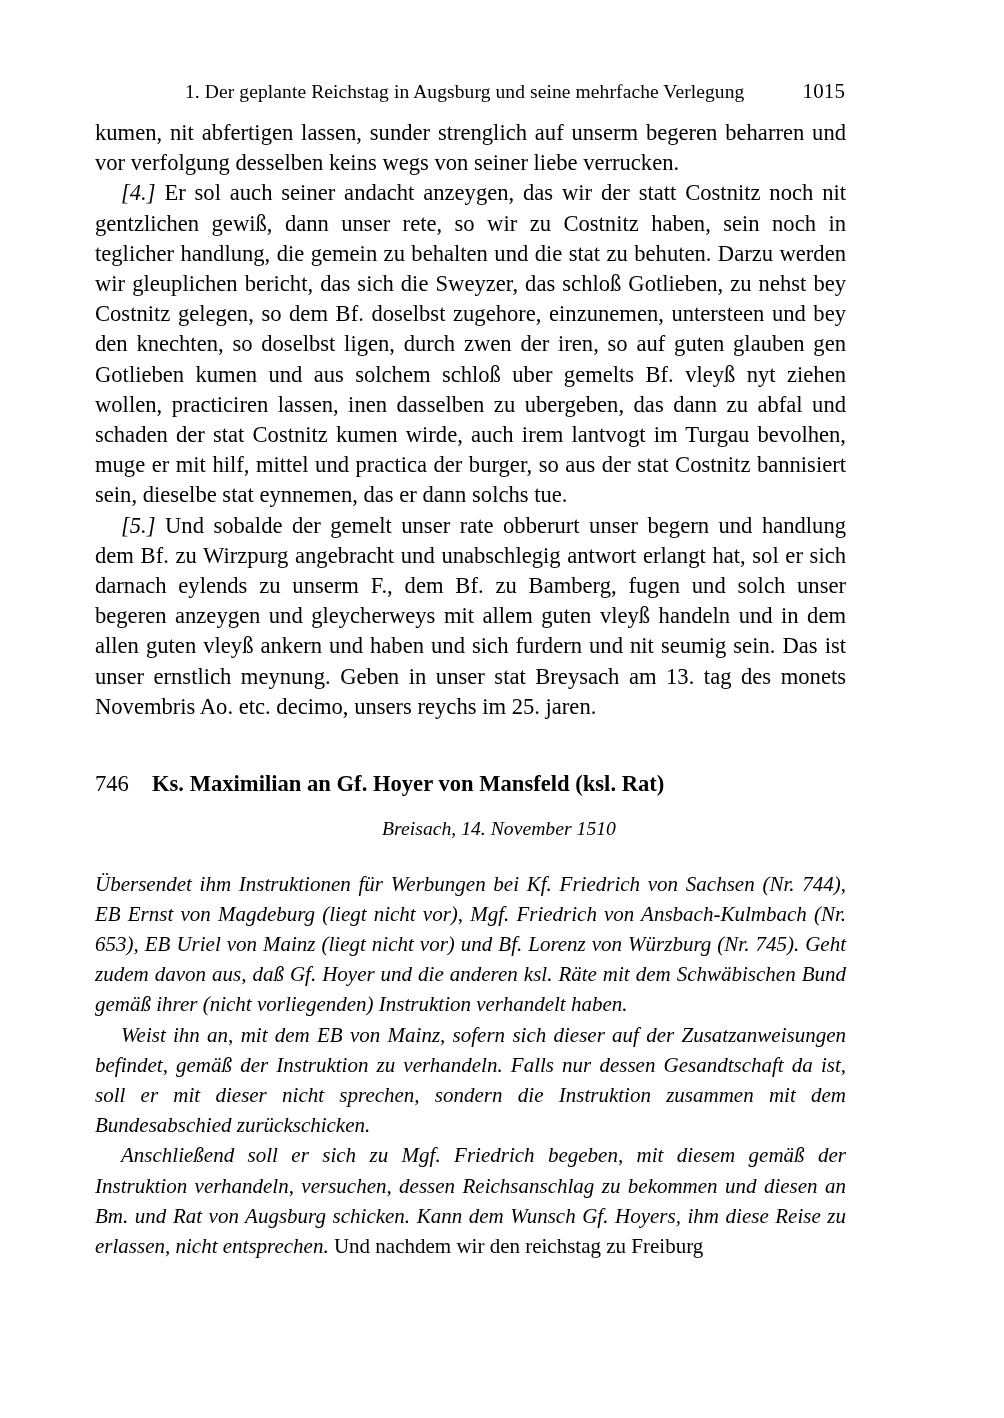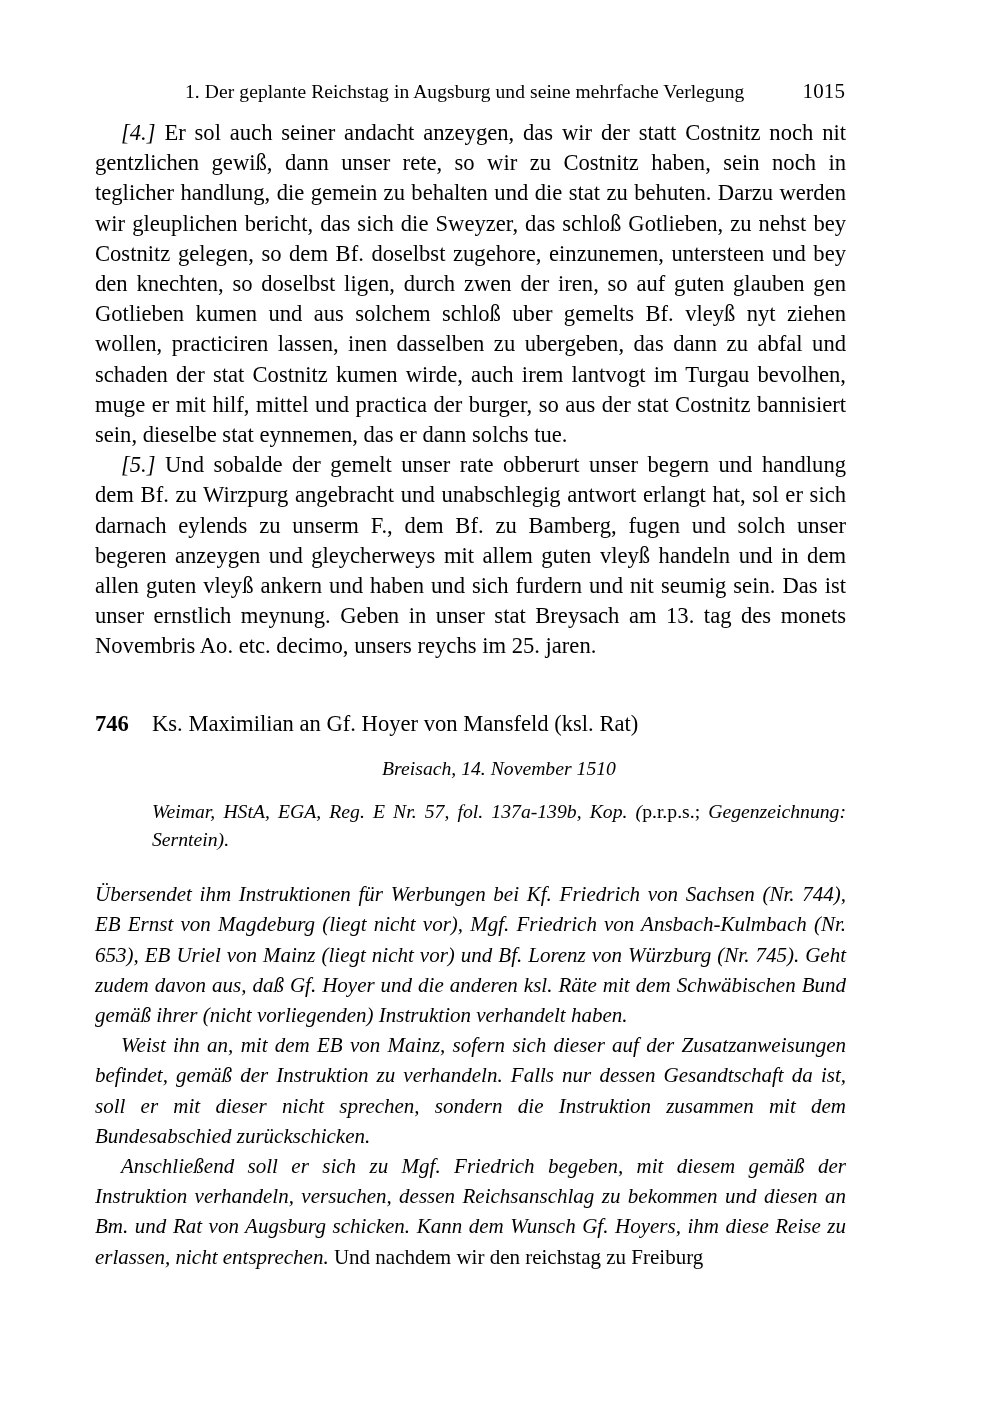--- a/index.html
+++ b/index.html
@@ -76,24 +76,24 @@
     margin-top: 47px;
     font-size: 22.6px;
     line-height: 30px;
     font-weight: bold;
     display: flex;
     align-items: baseline;
   }
   .doc-number {
     width: 57px;
     flex: 0 0 57px;
-    font-weight: bold;
+    font-weight: normal;
   }
   .doc-title {
-    font-weight: normal;
+    font-weight: bold;
   }
 
   .doc-sub {
     margin-left: 57px;
     width: 694px;
     font-size: 19.7px;
     line-height: 27.5px;
     font-style: italic;
     text-align: justify;
     hyphens: none;
@@ -121,40 +121,38 @@
 
 <div class="page">
 
   <div class="running-head">
     <span class="running-head-title">1. Der geplante Reichstag in Augsburg und seine mehrfache Verlegung</span>
     <span class="running-head-folio">1015</span>
   </div>
 
   <div class="text-column">
 
+    <p class="cont">kumen, nit abfertigen lassen, sunder strenglich auf unserm begeren beharren und vor verfolgung desselben keins wegs von seiner liebe verrucken.</p>
 
     <p class="indent">
       <span class="em">[4.]</span><span> Er sol auch seiner andacht anzeygen, das wir der statt Costnitz noch nit gentzlichen gewiß, dann unser rete, so wir zu Costnitz haben, sein noch in teglicher handlung, die gemein zu behalten und die stat zu behuten. Darzu werden wir gleuplichen bericht, das sich die Sweyzer, das schloß Gotlieben, zu nehst bey Costnitz gelegen, so dem Bf. doselbst zugehore, einzunemen, untersteen und bey den knechten, so doselbst ligen, durch zwen der iren, so auf guten glauben gen Gotlieben kumen und aus solchem schloß uber gemelts Bf. vleyß nyt ziehen wollen, practiciren lassen, inen dasselben zu ubergeben, das dann zu abfal und schaden der stat Costnitz kumen wirde, auch irem lantvogt im Turgau bevolhen, muge er mit hilf, mittel und practica der burger, so aus der stat Costnitz bannisiert sein, dieselbe stat eynnemen, das er dann solchs tue.</span>
     </p>
 
     <p class="indent">
       <span class="em">[5.]</span><span>  Und sobalde der gemelt unser rate obberurt unser begern und handlung dem Bf. zu Wirzpurg angebracht und unabschlegig antwort erlangt hat, sol er sich darnach eylends zu unserm F., dem Bf. zu Bamberg, fugen und solch unser begeren anzeygen und gleycherweys mit allem guten vleyß handeln und in dem allen guten vleyß ankern und haben und sich furdern und nit seumig sein. Das ist unser ernstlich meynung. Geben in unser stat Breysach am 13. tag des monets Novembris Ao. etc. decimo, unsers reychs im 25. jaren.</span>
     </p>
 
     <div class="doc-heading">
       <span class="doc-number">746</span>
       <span class="doc-title">Ks. Maximilian an Gf. Hoyer von Mansfeld (ksl. Rat)</span>
     </div>
 
 
     <div class="doc-sub dateline">Breisach, 14. November 1510</div>
 
-    <div class="doc-sub archref">
-      <span>Weimar, HStA, EGA, Reg. E Nr. 57, fol. 137a-139b, Kop. (</span><span class="roman">p.r.p.s.;</span><span> Gegenzeichnung: Serntein).</span>
-    </div>
 
     <div class="regest">
       <p class="cont">Übersendet ihm Instruktionen für Werbungen bei Kf. Friedrich von Sachsen (Nr. 744), EB Ernst von Magdeburg (liegt nicht vor), Mgf. Friedrich von Ansbach-Kulmbach (Nr. 653), EB Uriel von Mainz (liegt nicht vor) und Bf. Lorenz von Würzburg (Nr. 745). Geht zudem davon aus, daß Gf. Hoyer und die anderen ksl. Räte mit dem Schwäbischen Bund gemäß ihrer (nicht vorliegenden) Instruktion verhandelt haben.</p>
       <p class="indent">Weist ihn an, mit dem EB von Mainz, sofern sich dieser auf der Zusatzanweisungen befindet, gemäß der Instruktion zu verhandeln. Falls nur dessen Gesandtschaft da ist, soll er mit dieser nicht sprechen, sondern die Instruktion zusammen mit dem Bundesabschied zurückschicken.</p>
       <p class="indent">
         <span>Anschließend soll er sich zu Mgf. Friedrich begeben, mit diesem gemäß der Instruktion verhandeln, versuchen, dessen Reichsanschlag zu bekommen und diesen an Bm. und Rat von Augsburg schicken. Kann dem Wunsch Gf. Hoyers, ihm diese Reise zu erlassen, nicht entsprechen.</span><span class="roman-run"> Und nachdem wir den reichstag zu Freiburg</span>
       </p>
     </div>
 
   </div>

